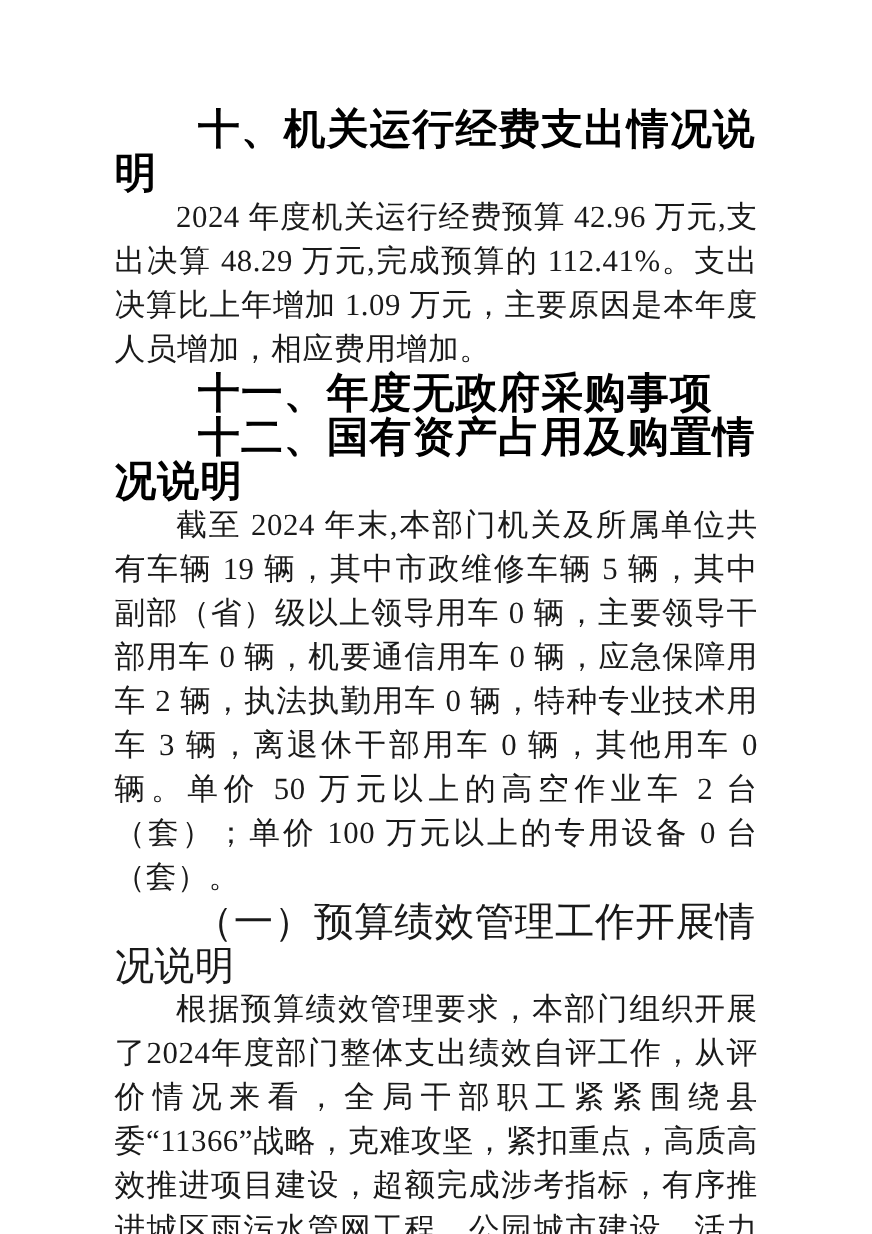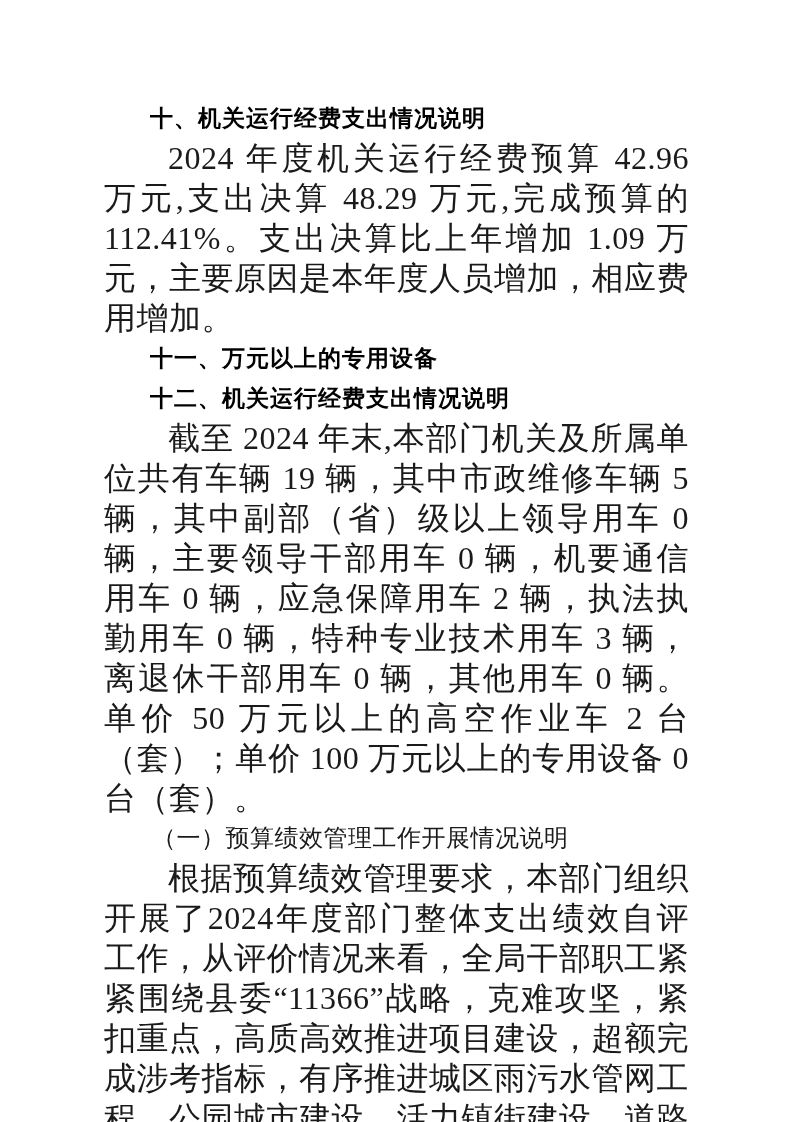--- a/index.html
+++ b/index.html
@@ -17,52 +17,52 @@
     padding: 98px 104px 0 104px;
     overflow: hidden;
     color: #1a1a1a;
   }
   .content {
     width: 585px;
   }
   .sec-heading {
     font-family: "Liberation Sans", sans-serif;
     font-weight: bold;
-    font-size: 23px;
+    font-size: 38px;
     line-height: 40px;
     text-indent: 2em;
     color: #000000;
     letter-spacing: 1px;
     margin: 0;
   }
   .sec-paragraph {
     font-family: "Liberation Serif", serif;
-    font-size: 32px;
+    font-size: 28px;
     line-height: 40px;
     text-indent: 2em;
     text-align: justify;
     text-align-last: left;
     letter-spacing: 0.5px;
     margin: 0;
   }
   .sec-subheading {
     font-family: "Liberation Serif", serif;
-    font-size: 24px;
+    font-size: 36px;
     line-height: 40px;
     text-indent: 2em;
     letter-spacing: 0.5px;
     margin: 0;
   }
 </style>
 </head>
 <body>
 
 <div class="page">
   <div class="content" id="document-content">
       <div class="sec-heading">十、机关运行经费支出情况说明</div>
       <div class="sec-paragraph">2024 年度机关运行经费预算 42.96 万元,支出决算 48.29 万元,完成预算的 112.41%。支出决算比上年增加 1.09 万元，主要原因是本年度人员增加，相应费用增加。</div>
-      <div class="sec-heading">十一、万元以上的专用设备</div>
-      <div class="sec-heading">十二、机关运行经费支出情况说明</div>
+      <div class="sec-heading">十一、年度无政府采购事项</div>
+      <div class="sec-heading">十二、国有资产占用及购置情况说明</div>
       <div class="sec-paragraph">截至 2024 年末,本部门机关及所属单位共有车辆 19 辆，其中市政维修车辆 5 辆，其中副部（省）级以上领导用车 0 辆，主要领导干部用车 0 辆，机要通信用车 0 辆，应急保障用车 2 辆，执法执勤用车 0 辆，特种专业技术用车 3 辆，离退休干部用车 0 辆，其他用车 0 辆。单价 50 万元以上的高空作业车 2 台（套）；单价 100 万元以上的专用设备 0 台（套）。</div>
       <div class="sec-subheading">（一）预算绩效管理工作开展情况说明</div>
       <div class="sec-paragraph">根据预算绩效管理要求，本部门组织开展了2024年度部门整体支出绩效自评工作，从评价情况来看，全局干部职工紧紧围绕县委“11366”战略，克难攻坚，紧扣重点，高质高效推进项目建设，超额完成涉考指标，有序推进城区雨污水管网工程、公园城市建设、活力镇街建设、道路提升改造、市政基础设施维护、房地产业、建筑业发展等重点领域工</div>
     </div>
 </div>
 
 </body></html>

